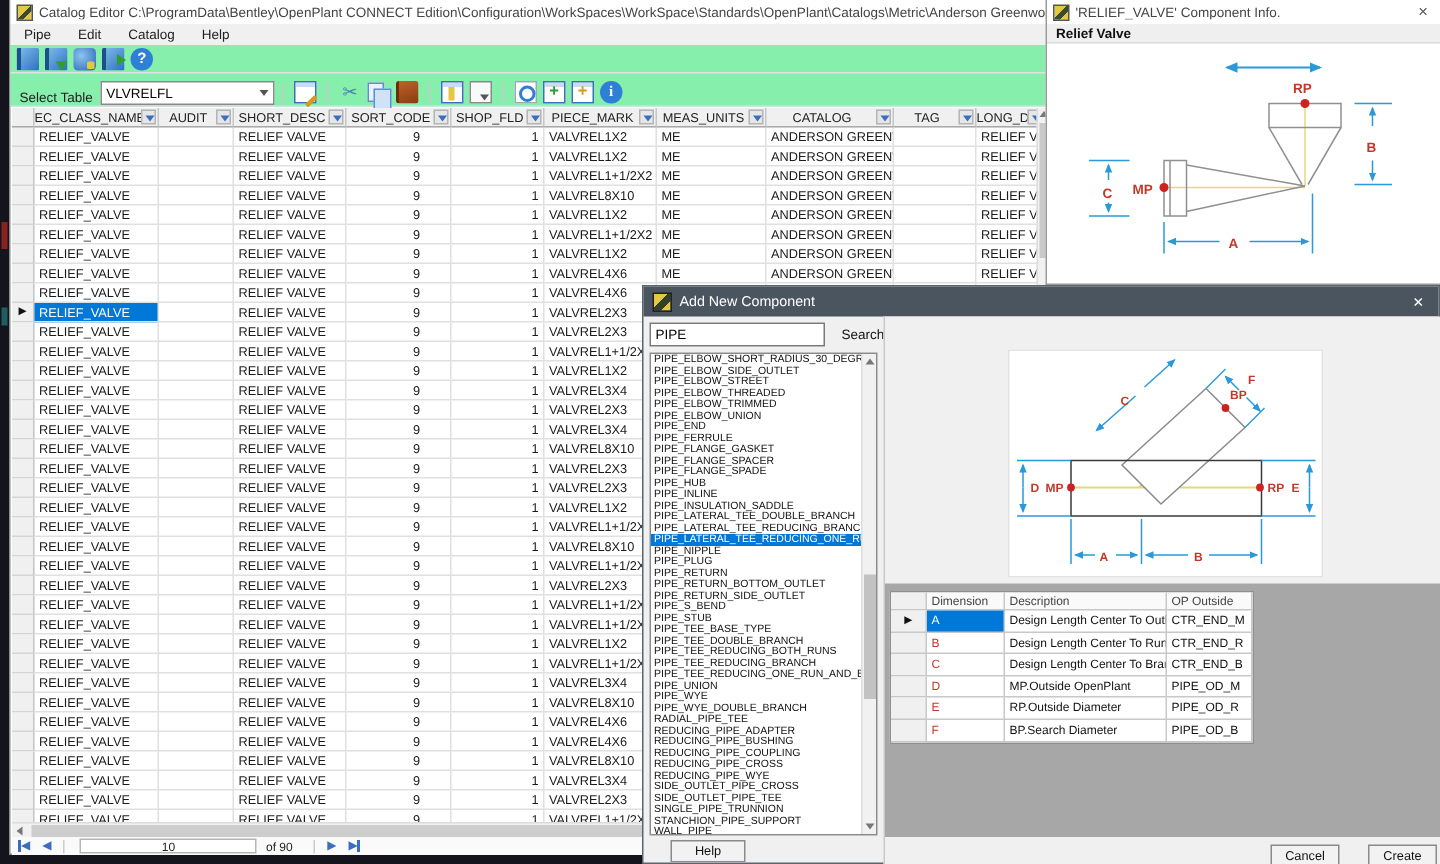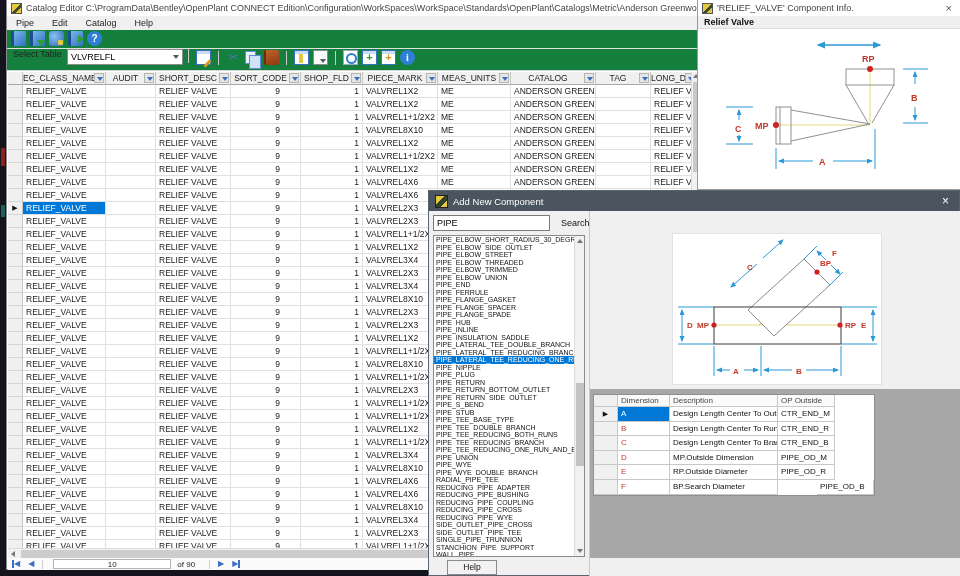--- a/index.html
+++ b/index.html
@@ -6,21 +6,21 @@
     font-family:"Liberation Sans","DejaVu Sans",sans-serif;background:#14151c;}
   *{box-sizing:border-box;}
   .win{position:absolute;background:#fff;}
   
   #main-window{left:6px;top:0;width:954px;height:570px;border:1px solid #8a8a8a;border-top:none;}
   .titlebar{position:absolute;left:0;top:0;right:0;height:16px;background:#fff;display:flex;align-items:center;padding:0 4px;}
   .titlebar .ttext{font-size:9px;color:#444;white-space:nowrap;overflow:hidden;margin-left:4px;}
   .appico{width:11px;height:11px;background:linear-gradient(135deg,#e3c93f 0 45%,#3c4a2e 45% 70%,#e3c93f 70%);border:1px solid #555;flex:none;}
   .menubar{position:absolute;left:0;top:16px;right:0;height:14px;background:#f0f0f0;display:flex;align-items:center;}
   .menu-item{font-size:9px;color:#222;padding:0 9px;}
-  .toolbar{position:absolute;left:0;right:0;background:#15803d;display:flex;align-items:flex-start;}
+  .toolbar{position:absolute;left:0;right:0;background:#86efac;display:flex;align-items:flex-end;}
   #toolbar1{top:30px;height:18px;padding-left:2px;}
   #toolbar2{top:48px;height:23px;border-top:1px solid #e2e2e2;border-bottom:1px solid #d5d5d5;padding-left:6px;}
   .tb-label{font-size:9px;color:#222;margin-right:5px;}
   .combo{width:116px;height:16px;background:#fff;border:1px solid #8a8a8a;font-size:9px;display:flex;align-items:center;padding:0 3px;position:relative;}
   .combo .cval{flex:1;}
   .combo-arrow{width:0;height:0;border-left:3px solid transparent;border-right:3px solid transparent;border-top:4px solid #555;}
   .tsep{width:1px;height:14px;background:#c9c9c9;margin:0 5px;}
   
   .ti{width:15px;height:15px;position:relative;margin:1px 2px;flex:none;}
   .ic-new-catalog{background:linear-gradient(135deg,#79b8e8,#2e6fc0);border-left:3px solid #1d4e8f;border-radius:1px;}
@@ -853,31 +853,35 @@
           </div>
           <div class="dtr">
             <div class="dtc dind" style="width: 24px; height: 14.6px; line-height: 14px;"></div>
             <div class="dtc redletter" style="width: 52px; height: 14.6px; line-height: 14px;">C</div>
             <div class="dtc" style="width: 108px; height: 14.6px; line-height: 14px;">Design Length Center To Branch End</div>
             <div class="dtc" style="width: 57px; height: 14.6px; line-height: 14px;">CTR_END_B</div>
           </div>
           <div class="dtr">
             <div class="dtc dind" style="width: 24px; height: 14.6px; line-height: 14px;"></div>
             <div class="dtc redletter" style="width: 52px; height: 14.6px; line-height: 14px;">D</div>
-            <div class="dtc" style="width: 108px; height: 14.6px; line-height: 14px;">MP.Outside Dimension</div>
+            <div class="dtc" style="width: 108px; height: 14.6px; line-height: 14px;">MP.Outside OpenPlant</div>
             <div class="dtc" style="width: 57px; height: 14.6px; line-height: 14px;">PIPE_OD_M</div>
           </div>
           <div class="dtr">
             <div class="dtc dind" style="width: 24px; height: 14.6px; line-height: 14px;"></div>
             <div class="dtc redletter" style="width: 52px; height: 14.6px; line-height: 14px;">E</div>
             <div class="dtc" style="width: 108px; height: 14.6px; line-height: 14px;">RP.Outside Diameter</div>
             <div class="dtc" style="width: 57px; height: 14.6px; line-height: 14px;">PIPE_OD_R</div>
           </div>
           <div class="dtr">
             <div class="dtc dind" style="width: 24px; height: 14.6px; line-height: 14px;"></div>
             <div class="dtc redletter" style="width: 52px; height: 14.6px; line-height: 14px;">F</div>
             <div class="dtc" style="width: 108px; height: 14.6px; line-height: 14px;">BP.Search Diameter</div>
-            <div class="dtc" style="width: 57px; height: 14.6px; line-height: 14px; margin-left: 39px;">PIPE_OD_B</div>
+            <div class="dtc" style="width: 57px; height: 14.6px; line-height: 14px;">PIPE_OD_B</div>
           </div>
         </div>
     </div>
+    <div class="btmbar">
+      <div class="stdbtn" style="left:257px;top:5px;width:46px;">Cancel</div>
+      <div class="stdbtn" style="left:322px;top:5px;width:46px;">Create</div>
+    </div>
   </div>
 </div>
 
 </body></html>

